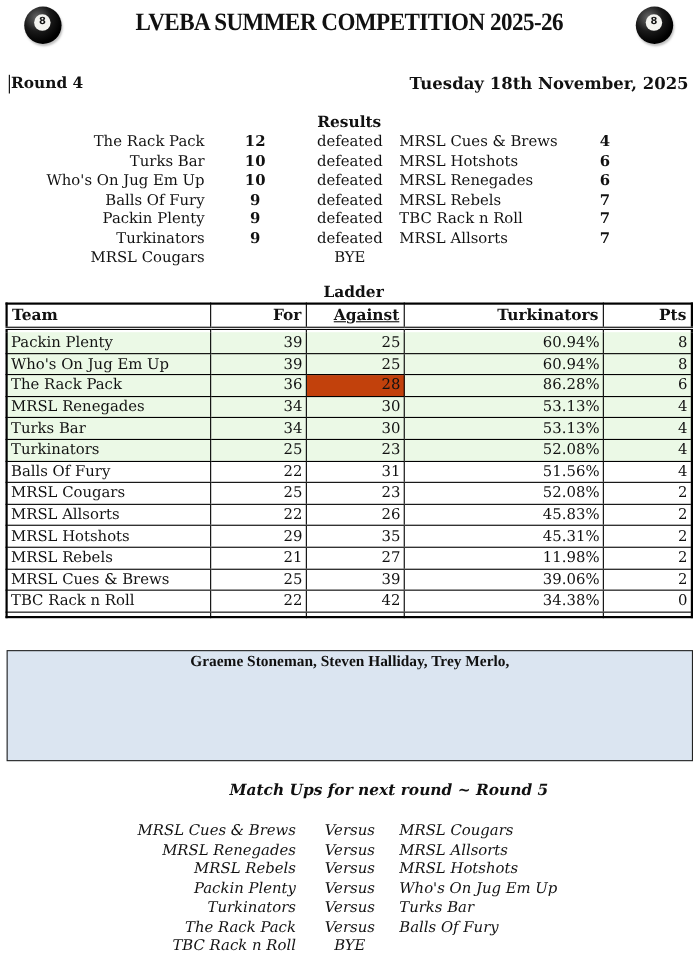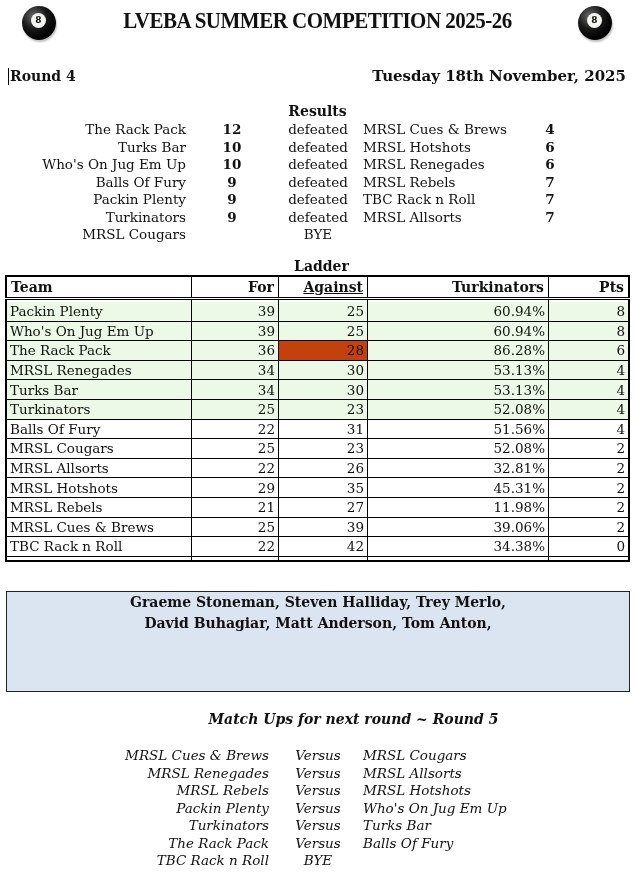--- a/index.html
+++ b/index.html
@@ -37,21 +37,21 @@
   table.ladder td { height: 18.6px; padding: 0 3px; line-height: 18px; border-bottom: 1px solid #000; }
   table.ladder .c-team { text-align: left; width: 176px; }
   table.ladder .c-num { text-align: right; margin-top: 20px; }
   table.ladder tr.hl td { background: #ebf9e6; }
   table.ladder tr.spacer td { height: 3px; padding: 0; border-bottom: none; background: #fff; }
   table.ladder tr.first-spacer td { height: 2px; padding: 0; border-bottom: none; background:#fff; }
 
   .pickets { left: 6px; top: 591px; width: 622px; height: 99px; background: #dbe5f1; border: 1.5px solid #222;
              text-align: center; font-weight: bold; }
   .pickets .ph { color: #7030a0; font-size: 14px; margin-top: 12px; line-height: 19px; }
-  .pickets .pl { font-size: 14px; line-height: 20.5px; color: #111; }
+  .pickets .pl { font-size: 14px; line-height: 20.5px; color: #111; font-family: Liberation Serif, serif; }
 
   .mu-head { left: 0; width: 635px; top: 711px; text-align: center; font-weight: bold; font-style: italic; font-size: 14px; padding-left: 36px; }
   .mu-row { position: absolute; left: 0; width: 635px; height: 17.5px; font-size: 13.5px; font-style: italic; line-height: 17px; }
   .mu-row span { position: absolute; white-space: nowrap; }
   .mu-h { right: 366px; text-align: right; }
   .mu-vs { left: 290px; width: 56px; text-align: center; }
   .mu-a { left: 363px; }
 </style>
 </head>
 <body>
@@ -189,21 +189,21 @@
         <td class="c-team">MRSL Cougars</td>
         <td class="c-num">25</td>
         <td class="c-num">23</td>
         <td class="c-num">52.08%</td>
         <td class="c-num">2</td>
       </tr>
       <tr>
         <td class="c-team">MRSL Allsorts</td>
         <td class="c-num">22</td>
         <td class="c-num">26</td>
-        <td class="c-num">32.81%</td>
+        <td class="c-num">45.83%</td>
         <td class="c-num">2</td>
       </tr>
       <tr>
         <td class="c-team">MRSL Hotshots</td>
         <td class="c-num">29</td>
         <td class="c-num">35</td>
         <td class="c-num">45.31%</td>
         <td class="c-num">2</td>
       </tr>
       <tr>
@@ -232,21 +232,20 @@
         <td></td>
         <td></td>
         <td></td>
         <td></td>
       </tr>
     </tbody>
 </table>
 
 <div class="abs pickets" style="background: rgb(219, 229, 241);">
   <div class="pl">Graeme Stoneman, Steven Halliday, Trey Merlo,</div>
-  <div class="pl">David Buhagiar, Matt Anderson, Tom Anton,</div>
 </div>
 
 <div class="abs mu-head">Match Ups for next round ~ Round 5</div>
 <div id="matchups-list">
     <div class="mu-row" style="top: 747px;">
       <span class="mu-h">MRSL Cues &amp; Brews</span>
       <span class="mu-vs">Versus</span>
       <span class="mu-a">MRSL Cougars</span>
     </div>
     <div class="mu-row" style="top: 764.5px;">

